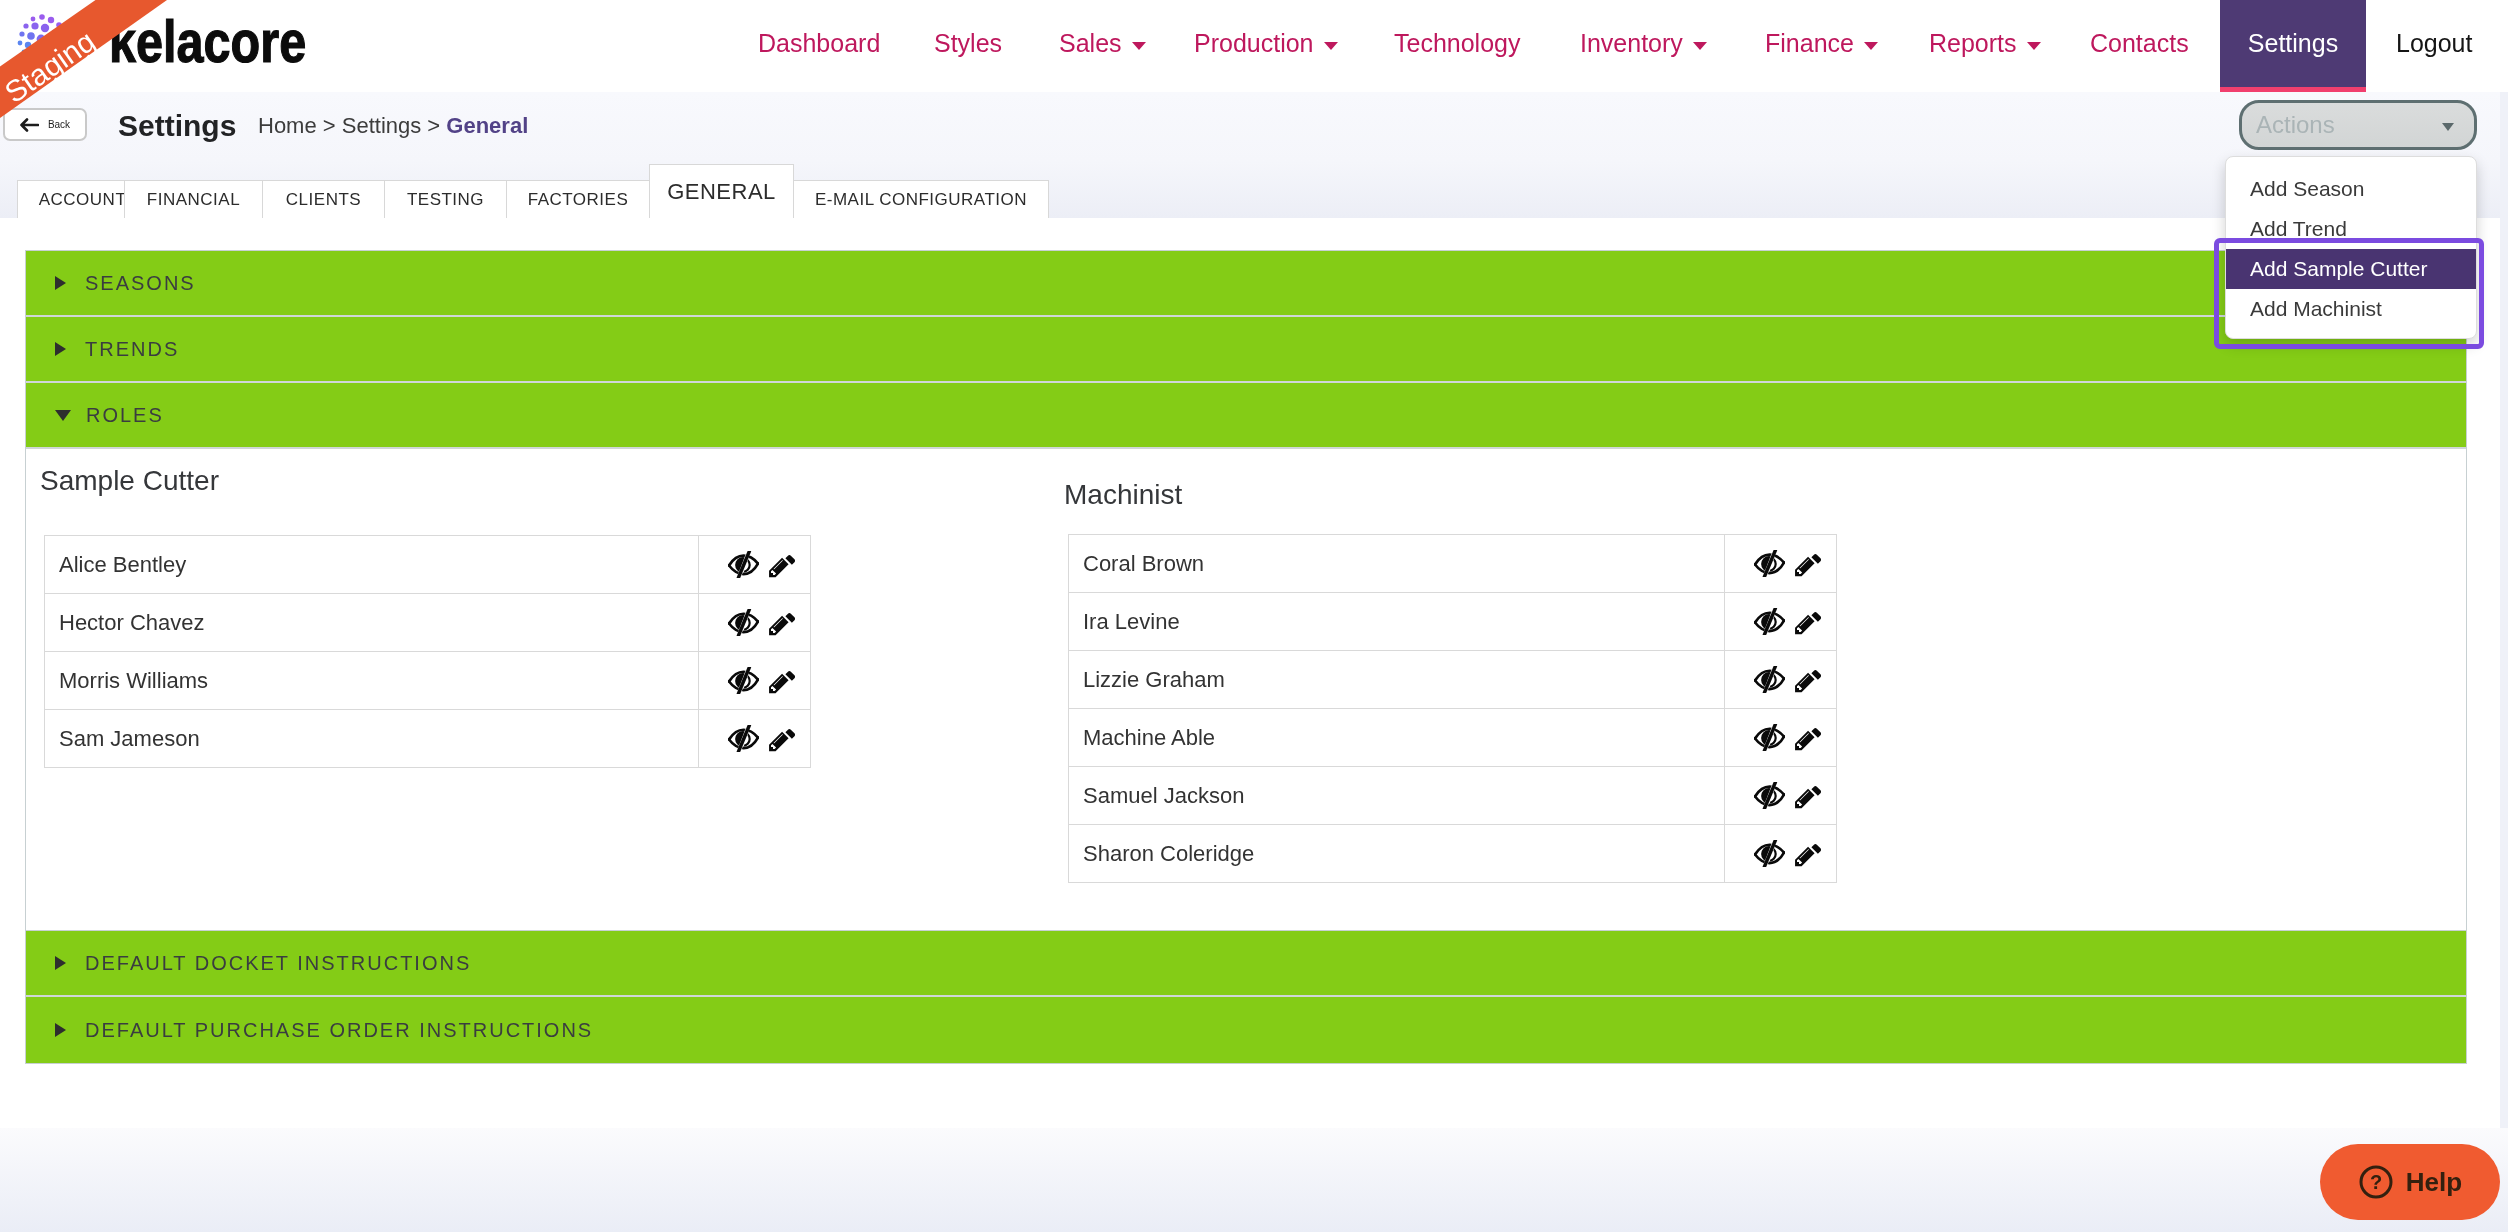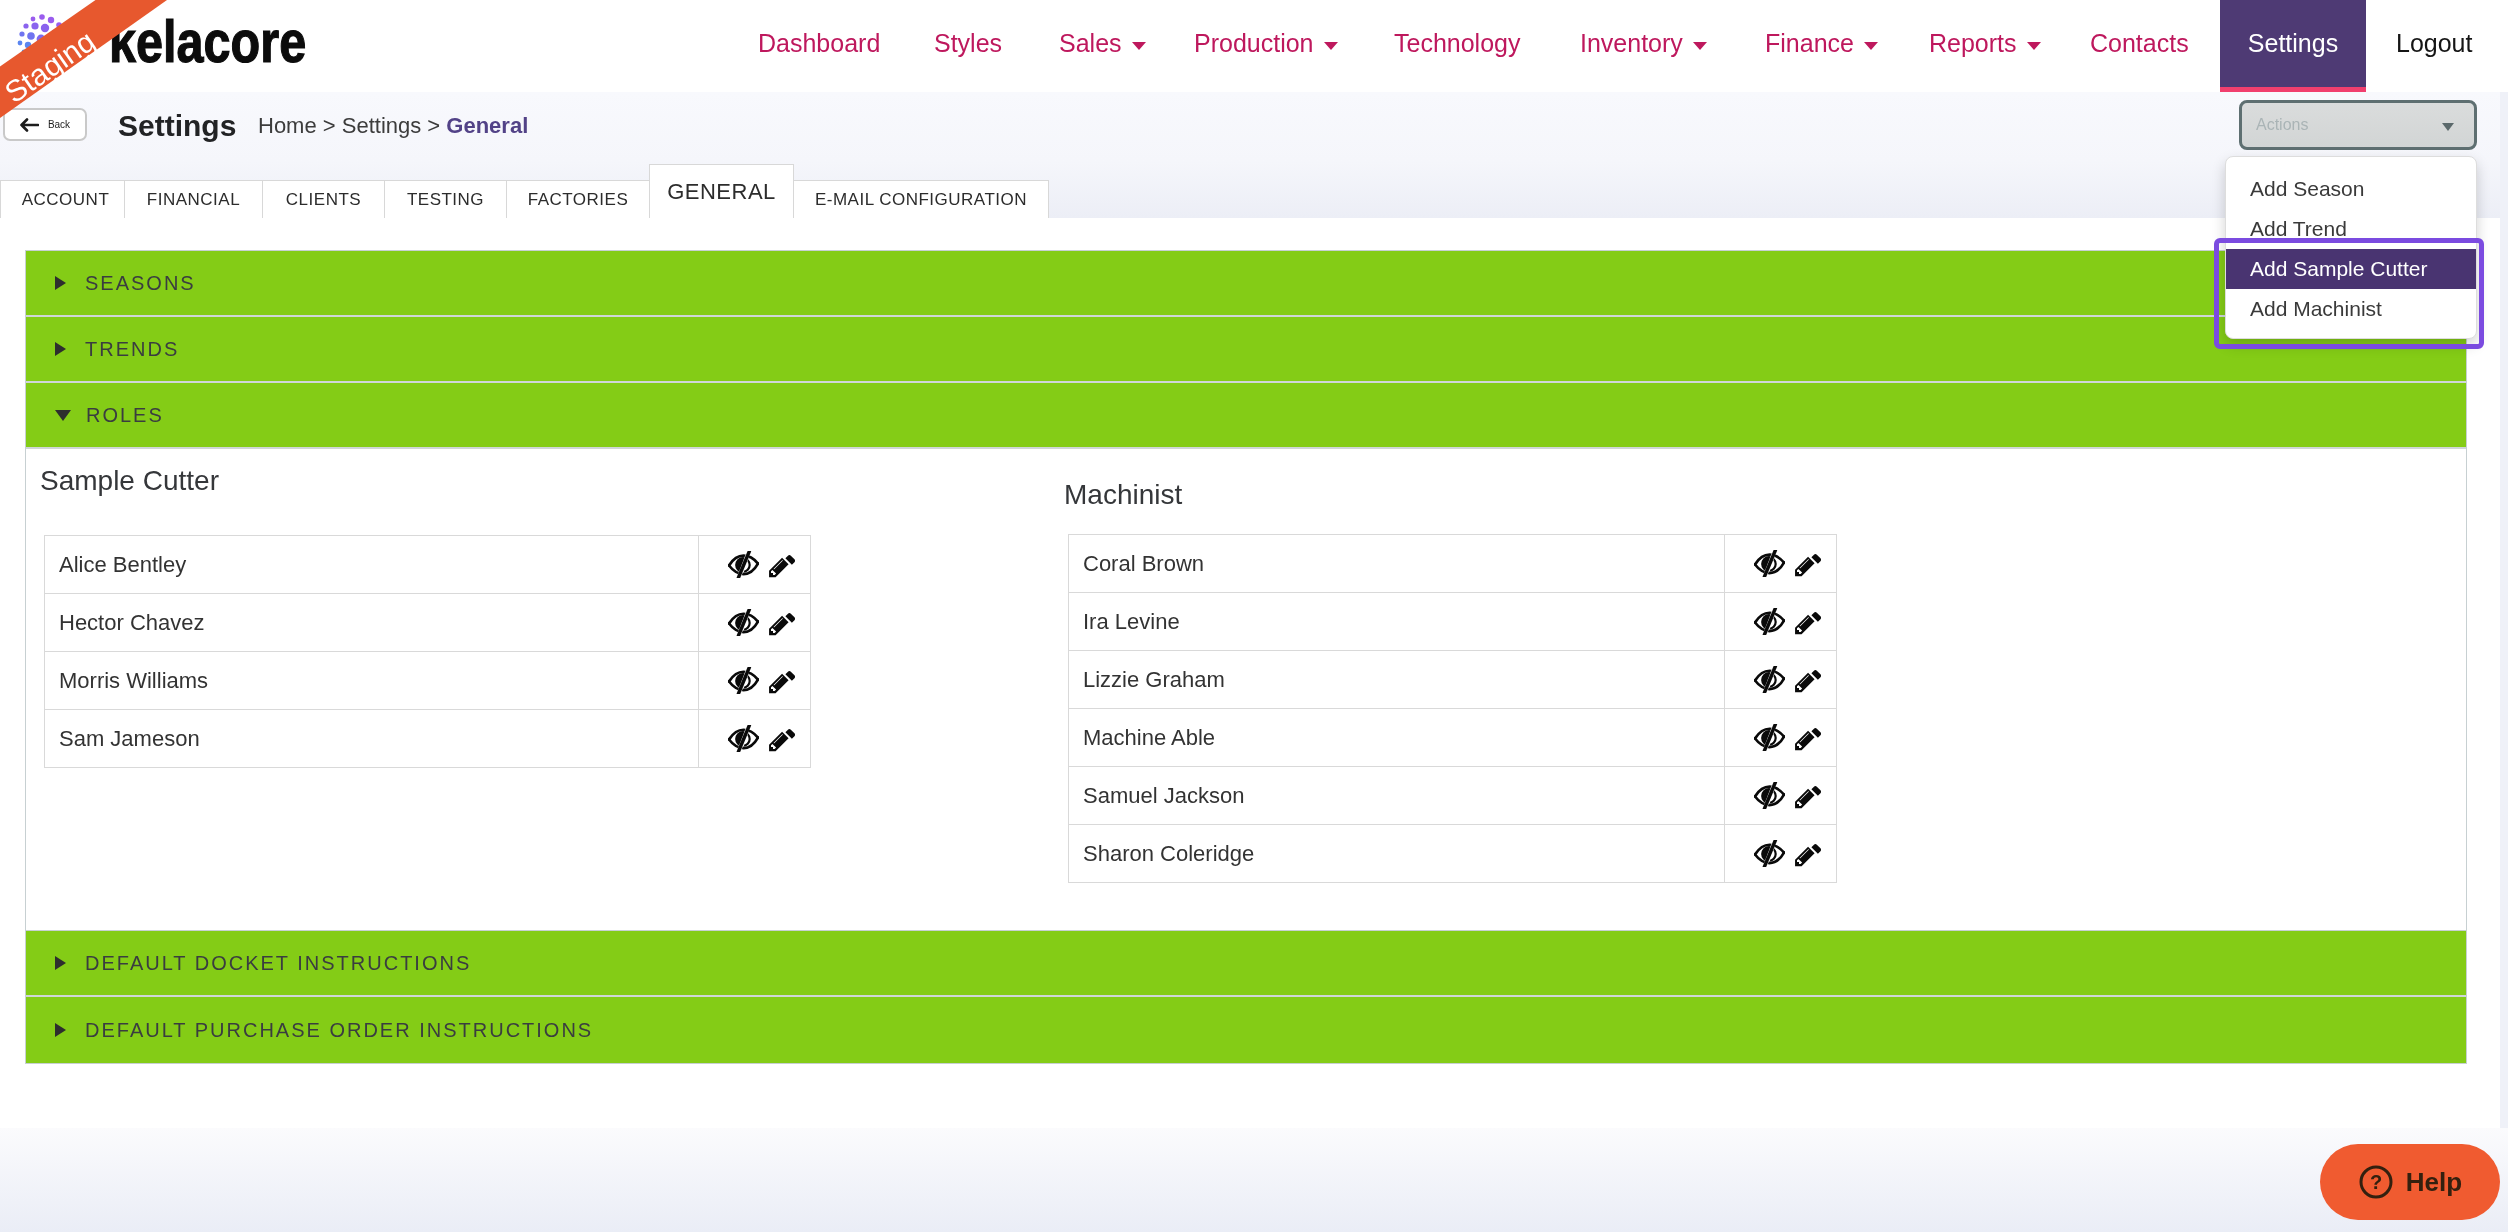--- a/index.html
+++ b/index.html
@@ -17,21 +17,21 @@
 .navlink { position:absolute; top:0; height:87px; display:flex; align-items:center; font-size:25px; color:#be185d; white-space:nowrap; }
 .caret { display:inline-block; width:0; height:0; border-left:7px solid transparent; border-right:7px solid transparent; border-top:8px solid currentColor; margin-left:10px; position:relative; top:2px; }
 #nav-settings { position:absolute; left:2220px; top:0; width:146px; height:92px; background:#4e3a74; border-bottom:5px solid #f13f6e; color:#fff; display:flex; align-items:center; justify-content:center; font-size:25px; }
 #nav-logout { position:absolute; left:2396px; top:0; height:87px; display:flex; align-items:center; font-size:25px; color:#151515; }
 
 
 #btn-back { left:3px; top:108px; width:84px; height:33px; background:#fff; border:2px solid #c9c9c9; border-radius:7px; display:flex; align-items:center; justify-content:center; font-size:10px; color:#1d1d1d; gap:9px; }
 #h1 { left:118px; top:104px; height:44px; display:flex; align-items:center; font-size:30px; font-weight:bold; color:#222325; }
 #crumbs { left:258px; top:104px; height:44px; display:flex; align-items:center; font-size:22px; color:#3c3c3c; }
 #crumbs b { color:#524287; }
-#actions { left:2239px; top:100px; width:238px; height:50px; background:linear-gradient(180deg,#dadcdc,#d2d5d5); border:3px solid #5e6f71; border-radius:8px; display:flex; align-items:center; font-size:16px; color:#aab4b6; padding-left:14px; }
+#actions { left:2239px; top:100px; width:238px; height:50px; background:linear-gradient(180deg,#dadcdc,#d2d5d5); border:3px solid #5e6f71; border-radius:20px; display:flex; align-items:center; font-size:24px; color:#aab4b6; padding-left:14px; }
 #actions .caret { position:absolute; right:20px; top:20px; color:#5b696b; border-left-width:6.5px; border-right-width:6.5px; border-top-width:8px; }
 
 
 .tab { position:absolute; background:#fff; border:1px solid #d8d8d8; border-bottom:none; top:180px; height:38px; display:flex; align-items:center; justify-content:center; font-size:17px; letter-spacing:0.5px; color:#2c2c2c; }
 #tab-general { top:164px; height:54px; font-size:22px; letter-spacing:0.5px; }
 
 
 #accordion { left:25px; top:250px; width:2442px; border:1px solid #c7d0d2; background:#fff; }
 .acc-h { height:66px; background:#84cc16; display:flex; align-items:center; padding-left:29px; font-size:20px; letter-spacing:2px; color:#3a3d40; border-bottom:2px solid #cfd6d8; }
 .acc-h:last-child { border-bottom:none; }
@@ -97,21 +97,21 @@
   <div id="nav-logout">Logout</div>
 </div>
 
 <div class="abs" id="btn-back"><svg width="19" height="14" viewBox="0 0 19 14">
       <path d="M7 1.5 L1.5 7 L7 12.5 M1.5 7 L18 7" stroke="#1d1d1d" stroke-width="2.6" fill="none" stroke-linecap="round" stroke-linejoin="round"></path>
     </svg>Back</div>
 <div class="abs" id="h1">Settings</div>
 <div class="abs" id="crumbs">Home&nbsp;&gt;&nbsp;Settings&nbsp;&gt;&nbsp;<b>General</b></div>
 <div class="abs" id="actions">Actions<span class="caret"></span></div>
 
-<div class="tab" style="left:0px; width:131px;">ACCOUNT</div>
+<div class="tab" style="left:17px; width:131px;">ACCOUNT</div>
 <div class="tab" style="left:124px; width:139px;">FINANCIAL</div>
 <div class="tab" style="left:262px; width:123px;">CLIENTS</div>
 <div class="tab" style="left:384px; width:123px;text-align:right;">TESTING</div>
 <div class="tab" style="left:506px; width:144px;">FACTORIES</div>
 <div class="tab" id="tab-general" style="left:649px; width:145px;">GENERAL</div>
 <div class="tab" style="left:793px; width:256px;">E-MAIL CONFIGURATION</div>
 
 <div class="abs" id="accordion">
   <div class="acc-h"><span class="tri-r"></span>SEASONS</div>
   <div class="acc-h"><span class="tri-r"></span>TRENDS</div>

